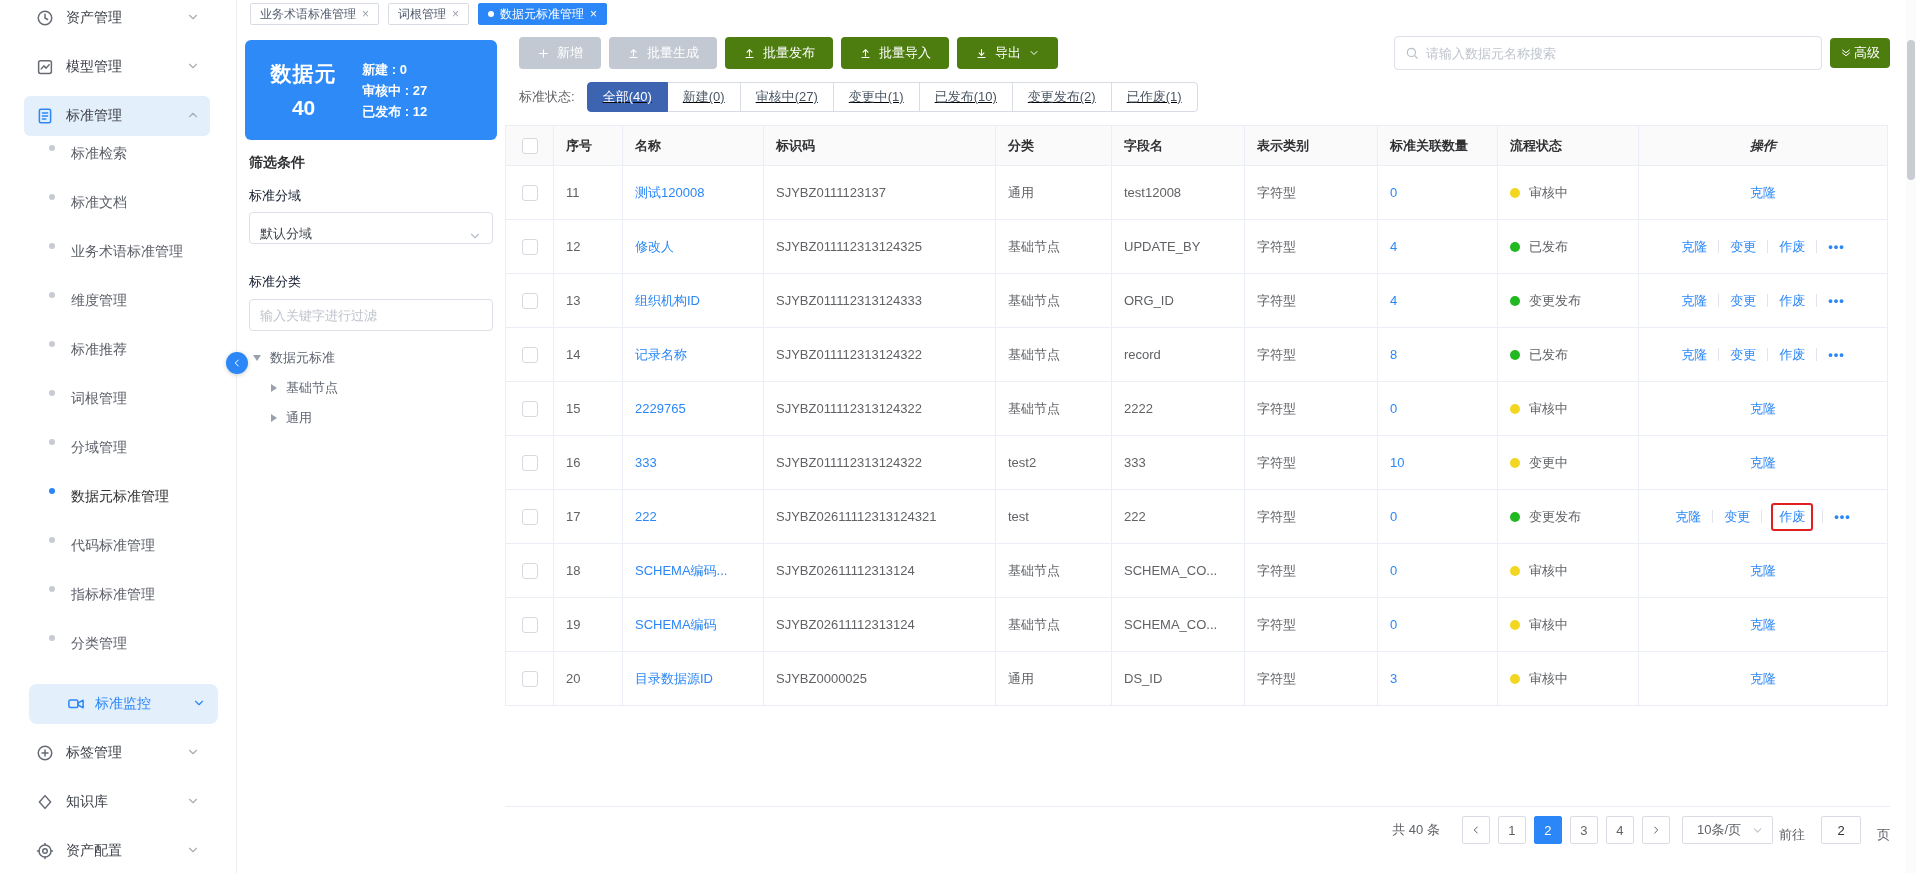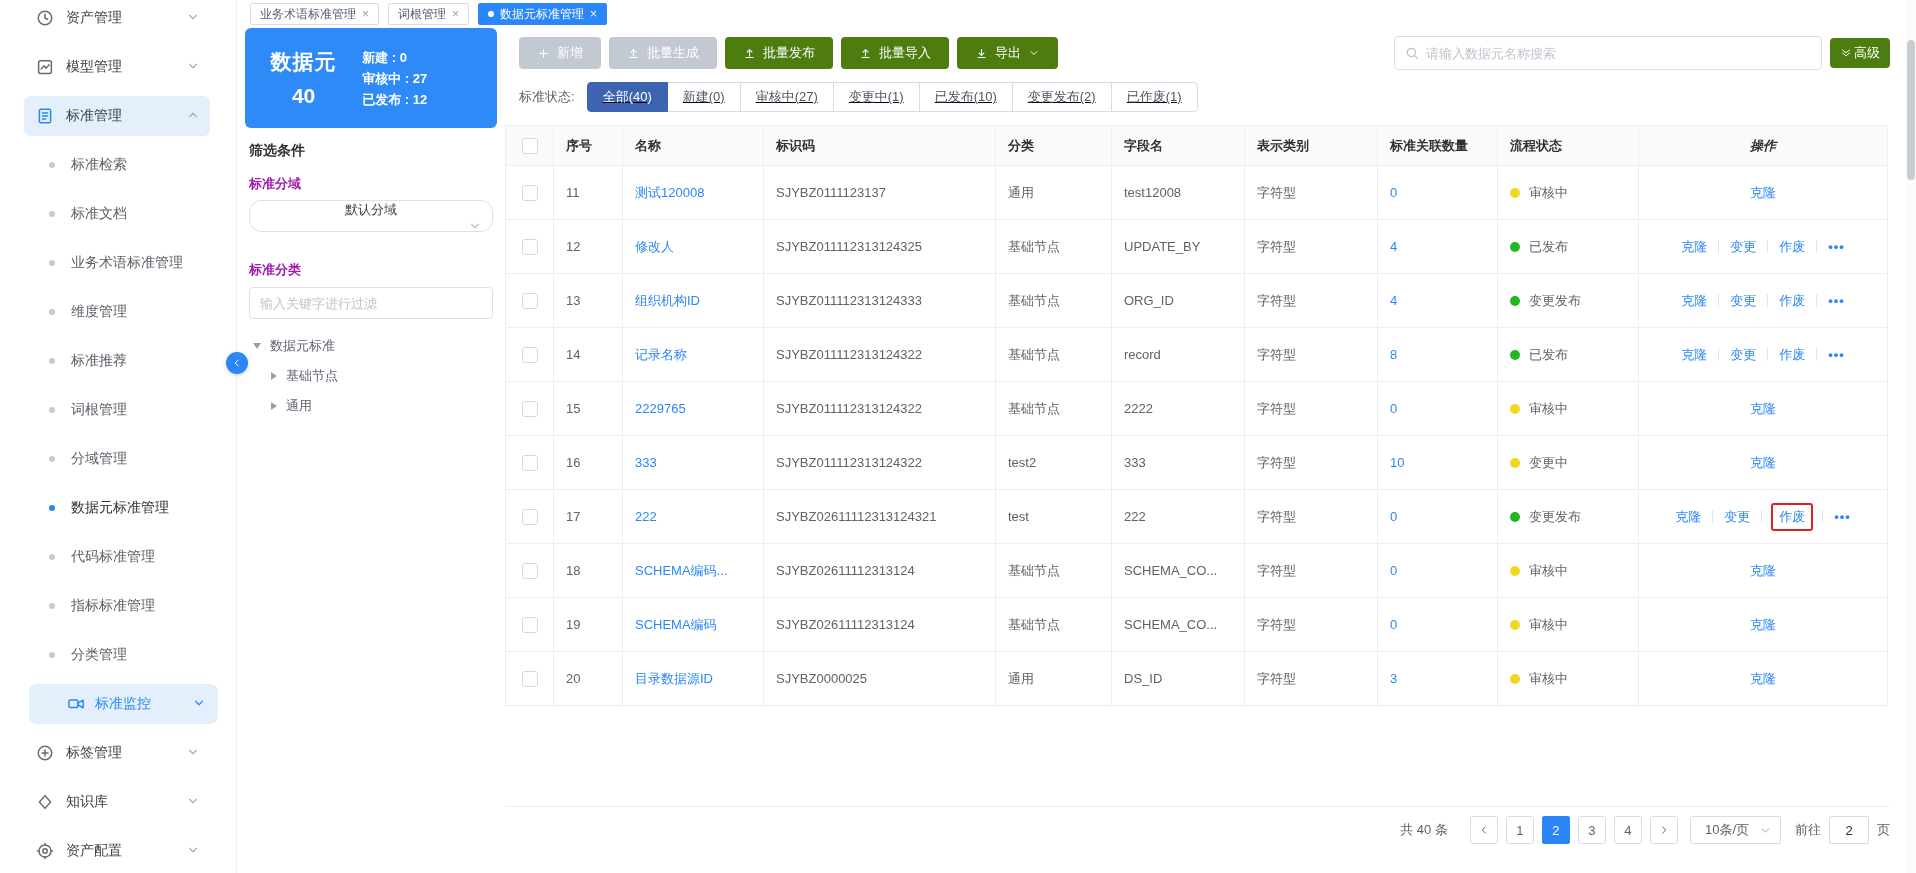--- a/index.html
+++ b/index.html
@@ -11,21 +11,21 @@
   
   .sidebar { width:237px; flex:0 0 237px; border-right:1px solid #EBEDF0; padding-top:0; overflow:hidden; }
   .nav-item { height:40px; margin:0 26px 9px 24px; display:flex; align-items:center;
     padding:0 10px 0 12px; border-radius:6px; font-size:14px; color:#3D4148; cursor:pointer; }
   .nav-item:first-child { margin-top:-2px; }
   .nav-item .lbl { margin-left:12px; }
   .nav-item .chev { margin-left:auto; color:#A8ADB6; }
   .nav-item .gicon { color:#666B74; }
   .nav-item.hl { background:#E4EFFC; }
   .nav-item.hl .gicon { color:#2B87F7; }
-  .nav-sub { height:40px; margin:0 26px 9px 24px; display:flex; align-items:center;
+  .nav-sub { height:40px; margin:0 26px 9px 24px; display:flex; 
     padding-left:25px; font-size:14px; color:#5A5E66; cursor:pointer; }
   .nav-sub .dot { width:6px; height:6px; border-radius:50%; background:#C6CBD4; flex:0 0 6px; }
   .nav-sub .lbl { margin-left:16px; }
   .nav-sub.active .dot { background:#2B87F7; }
   .nav-sub.active { color:#303133; }
   .nav-subgroup { height:40px; margin:0 18px 9px 29px; display:flex; align-items:center;
     padding:0 12px 0 38px; border-radius:8px; background:#E4EFFC; color:#2B87F7; font-size:14px; cursor:pointer; }
   .nav-subgroup .lbl { margin-left:10px; }
   .nav-subgroup .chev { margin-left:auto; color:#2B87F7; }
 
@@ -37,31 +37,31 @@
   .ptab { height:22px; display:flex; align-items:center; gap:6px; padding:0 9px; border:1px solid #D8DCE5;
     border-radius:2px; background:#fff; font-size:12px; color:#515A6E; cursor:pointer; white-space:nowrap; }
   .ptab .x { color:#9AA0AC; font-size:12px; }
   .ptab.active { background:#2B87F7; border-color:#2B87F7; color:#fff; }
   .ptab.active .x { color:#fff; }
   .ptab .bullet { width:6px; height:6px; border-radius:50%; background:#fff; }
 
   .content-row { flex:1; display:flex; position:relative; }
 
   
-  .filter-panel { width:268px; flex:0 0 268px; padding:2px 8px 0; position:relative; }
+  .filter-panel { width:268px; flex:0 0 268px; padding:14px 8px 0; position:relative; }
   .sum-card { height:100px; border-radius:6px; background:#2E8AF7; color:#fff; display:flex; align-items:center; }
   .sum-left { flex:1; text-align:center; }
   .sum-left .t { font-size:21px; font-weight:bold; letter-spacing:1px; }
   .sum-left .n { font-size:21px; font-weight:bold; margin-top:8px; }
   .sum-right { flex:1.1; font-size:13px; font-weight:bold; line-height:21px; padding-right:6px; }
   .filter-body { padding:0 4px; }
   .f-title { font-size:14px; font-weight:bold; color:#303133; margin-top:14px; }
-  .f-label { font-size:13px; color:#a21caf; margin-top:15px;font-weight:bold; }
-  .f-select { margin-top:7px; height:32px; border:1px solid #DCDFE6; border-radius:12px; display:flex;
-    align-items:center; padding:0 10px; font-size:13px; color:#3D4148; cursor:pointer;flex-direction:column; }
+  .f-label { font-size:13px; color:#0f172a; margin-top:15px; }
+  .f-select { margin-top:7px; height:32px; border:1px solid #DCDFE6; border-radius:4px; display:flex;
+    align-items:flex-end; padding:0 10px; font-size:13px; color:#3D4148; cursor:pointer; }
   .f-select .chev { margin-left:auto; color:#B8BEC9; }
   .f-label2 { margin-top:29px; }
   .f-input { margin-top:8px; height:32px; width:100%; border:1px solid #DCDFE6; border-radius:4px;
     padding:0 10px; font-size:13px; color:#3D4148; outline:none; }
   .f-input::placeholder { color:#BFC4CC; }
   .tree { margin-top:12px; }
   .tree-row { height:30px; display:flex; align-items:center; font-size:13px; color:#5E6470; cursor:pointer; }
   .tree-row.l0 { padding-left:4px; }
   .tree-row.l1 { padding-left:22px; }
   .caret { width:0; height:0; margin-right:9px; }
@@ -113,21 +113,21 @@
 
   .pager { display:flex; align-items:center; justify-content:flex-end; margin-top:9px; padding-right:26px;
     font-size:13px; color:#606266; }
   .pager .total { margin-right:14px; }
   .pbtn { width:28px; height:28px; border:1px solid #D9DDE3; border-radius:2px; background:#fff; display:flex;
     align-items:center; justify-content:center; margin-left:8px; font-size:13px; color:#606266; cursor:pointer; }
   .pbtn.active { background:#2B87F7; border-color:#2B87F7; color:#fff; }
   .psize { height:28px; border:1px solid #D9DDE3; border-radius:2px; display:flex; align-items:center;
     padding:0 8px 0 14px; margin-left:12px; gap:10px; cursor:pointer; color:#606266; }
   .psize .chev { color:#C0C4CC; }
-  .goto { margin-left:14px; display:flex; align-items:center; gap:8px; }
+  .goto { margin-left:6px; display:flex; align-items:flex-end; gap:16px; }
   .goto input { width:40px; height:28px; border:1px solid #D9DDE3; border-radius:2px; text-align:center;
     font-size:13px; color:#303133; outline:none; font-family:inherit; }
 
   .vscroll { position:absolute; right:0; top:0; width:10px; height:873px; background:#FBFBFC; }
   .vscroll .thumb { position:absolute; left:1px; top:40px; width:8px; height:140px; background:#C9CDD3; border-radius:4px; }
 </style>
 </head>
 <body>
 
 <aside class="sidebar">

